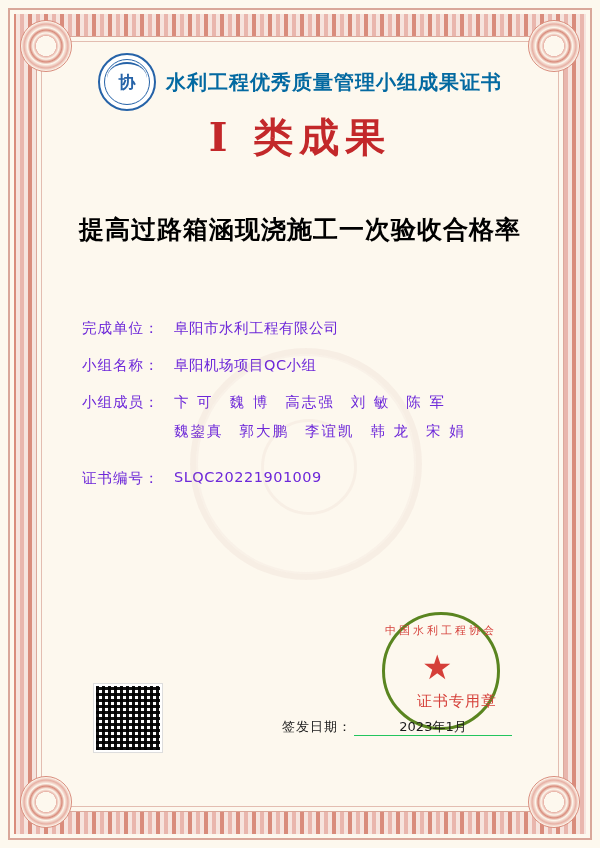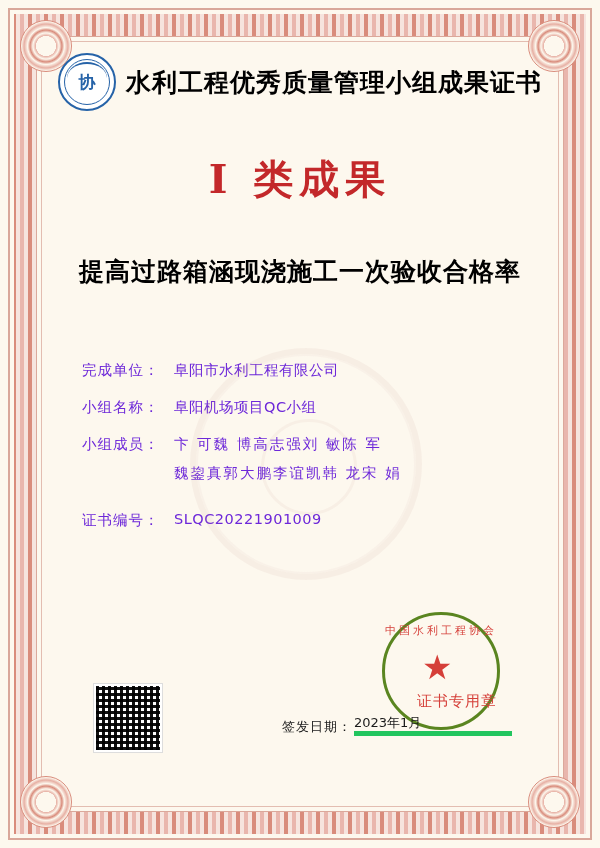--- a/index.html
+++ b/index.html
@@ -158,29 +158,28 @@
   }
   .logo .arc {
     position: absolute;
     left: 7px; right: 7px; top: 7px;
     height: 14px;
     border-top: 2px solid #2663a8;
     border-radius: 50% / 100% 100% 0 0;
   }
   .header-title {
     font-family: "DejaVu Sans", sans-serif;
-    font-size: 25px;
+    font-size: 20px;
     font-weight: bold;
-    color: #000000;
+    color: #0369a1;
     letter-spacing: 1px;
     white-space: nowrap;
   }
 
   .grade {
-    margin-top: 42px;
     text-align: center;
     font-family: "DejaVu Serif", serif;
     font-size: 40px;
     font-weight: bold;
     color: #c3282a;
     letter-spacing: 6px;
   }
 
   .project-title {
     margin: 42px 26px 0 26px;
@@ -209,21 +208,21 @@
     width: 92px;
     flex: none;
     letter-spacing: 1px;
   }
   .field-value {
     flex: 1;
     letter-spacing: 0.5px;
   }
   .members-line {
     display: flex;
-    gap: 0;
+    gap: 16px;
     margin-bottom: 10px;
   }
   .members-line span { letter-spacing: 2px; }
 
   
   .bottom {
     position: absolute;
     left: 0;
     right: 0;
     bottom: 10px;
@@ -252,22 +251,23 @@
     color: #1a1a1a;
   }
   .sign-row {
     display: flex;
     align-items: flex-end;
     margin-bottom: 16px;
   }
   .sign-label { width: 72px; flex: none; letter-spacing: 1px; }
   .sign-line {
     flex: 1;
-    border-bottom: 5px solid #22c55e;
+    border-bottom: 1px solid #22c55e;
     height: 17px;
+    text-align: center;
     font-size: 13px;
     line-height: 17px;
   }
   .seal {
     position: absolute;
     right: 52px;
     bottom: 60px;
     width: 112px;
     height: 112px;
     border-radius: 50%;

